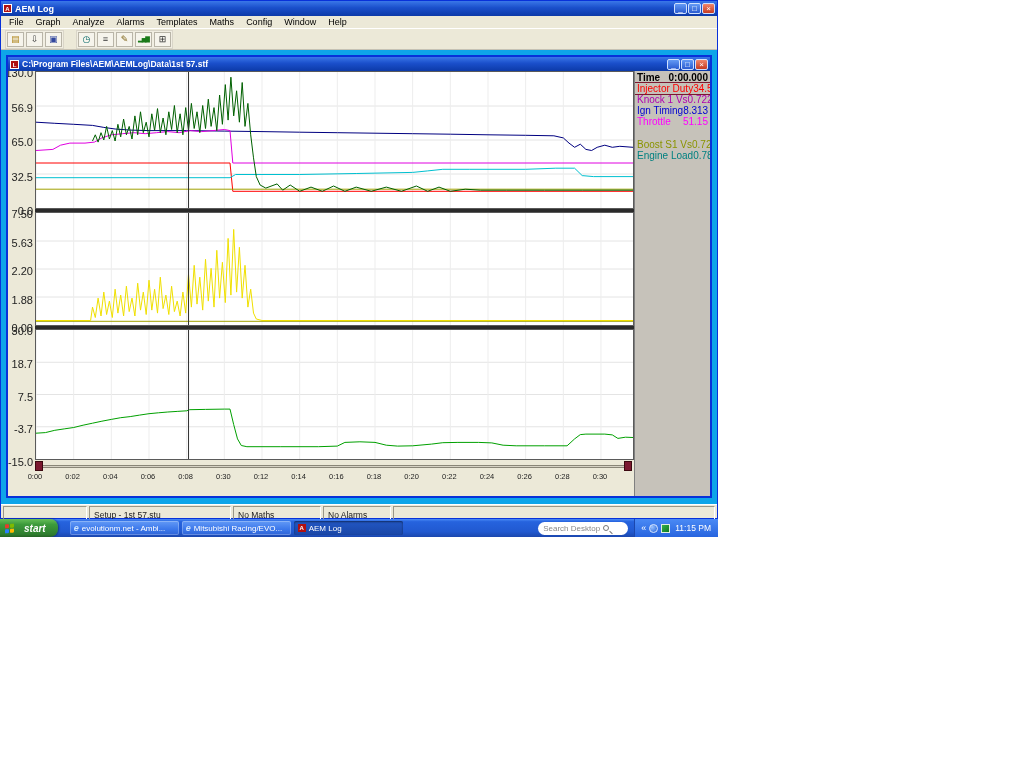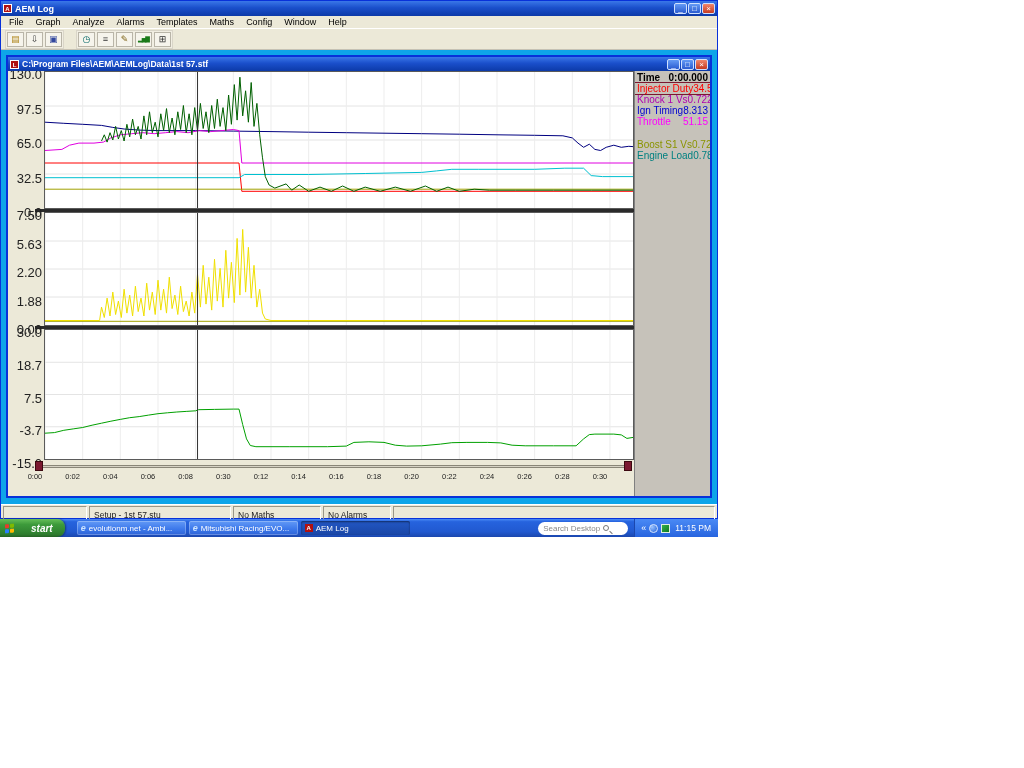--- a/index.html
+++ b/index.html
@@ -39,21 +39,21 @@
     background:#ECE9D8; display:flex; flex-direction:column; overflow:hidden; }
   .child .titlebar { height:14px; flex:0 0 14px; }
   .child .title { font-size:8.5px; }
   .app-icon { width:9px; height:9px; background:#b01010; border:1px solid #fff; color:#fff; font-size:6px;
     line-height:8px; text-align:center; font-weight:bold; }
   .child-body { flex:1 1 auto; display:flex; overflow:hidden; }
   .graph-col { flex:1 1 auto; display:flex; flex-direction:column; overflow:hidden; }
 
   .plot-row { display:flex; }
   .plot-row.p1 { height:138px; } .plot-row.p2 { height:114px; } .plot-row.p3 { height:131px; }
-  .gutter { width:36px; position:relative; font-size:13px; color:#222; }
+  .gutter { width:27px; position:relative; font-size:11px; color:#222; }
   .ylabel { position:absolute; right:2px; }
   .plot-area { flex:1; position:relative; background:#fff; border:1px solid #5a5a5a; overflow:hidden; }
   .plot-area svg { position:absolute; left:0; top:0; width:100%; height:100%; }
   .plot-sep { height:3px; background:#2a2a2a; margin-left:27px; }
 
   .slider-row { height:12px; position:relative; margin-left:27px; margin-right:2px; flex:0 0 12px; }
   .slider-track { position:absolute; left:1px; right:1px; top:5px; height:3px; background:#d6d2c4;
     border:1px solid #8a8678; }
   .slider-handle { position:absolute; top:1px; width:8px; height:10px; background:#7B1830; border:1px solid #3c0810; }
   .slider-handle.left { left:0; } .slider-handle.right { right:0; }
@@ -82,21 +82,21 @@
   .status-panel { border:1px solid; border-color:#9a9688 #ffffff #ffffff #9a9688; display:flex;
     align-items:center; padding:8px 4px; white-space:nowrap; overflow:hidden;text-decoration:underline; }
   .status-panel.w1 { width:84px; } .status-panel.w2 { width:142px; }
   .status-panel.w3 { width:88px; } .status-panel.w4 { width:68px; }
   .status-panel.fill { flex:1; }
 
   
   .taskbar { position:absolute; left:0; bottom:0; width:718px; height:18px;
     background:linear-gradient(180deg,#4A8AF5 0%,#2663DE 15%,#2159D0 70%,#1B47AE 100%);
     display:flex; align-items:center; }
-  .start-btn { height:18px; display:flex; align-items:center; gap:17px; padding:0 12px 0 5px;
+  .start-btn { height:18px; display:flex; align-items:center; gap:10px; padding:0 12px 0 5px;
     background:linear-gradient(180deg,#66BF58 0%,#3D9B3B 30%,#2E7D2E 85%,#256325 100%);
     border-radius:0 8px 8px 0; color:#fff; font-size:10px; font-weight:bold; font-style:italic;
     box-shadow:1px 0 2px rgba(0,0,0,.4); }
   .flag { display:grid; grid-template-columns:4px 4px; grid-template-rows:4px 4px; gap:1px; transform:skewY(-6deg); }
   .flag i { display:block; border-radius:1px; }
   .flag .r { background:#E53B2C; } .flag .g { background:#7FBA00; }
   .flag .b { background:#2A7FFF; } .flag .y { background:#FFB900; }
   .task-area { display:flex; align-items:center; margin-left:12px; gap:3px; }
   .task-btn { width:109px; height:14px; border-radius:2px; display:flex; align-items:center; gap:3px;
     padding:0 4px; color:#fff; font-size:8px; white-space:nowrap; overflow:hidden;
@@ -190,21 +190,21 @@
             <span class="winbtn close">×</span>
           </span>
         </div>
 
         <div class="child-body">
           <div class="graph-col">
 
             <div class="plot-row p1">
               <div class="gutter">
                   <span class="ylabel" style="top: calc(0% - 4px);">130.0</span>
-                  <span class="ylabel" style="top: calc(25% - 4px);">97.5</span>
+                  <span class="ylabel" style="top: calc(25% - 4px);">56.9</span>
                   <span class="ylabel" style="top: calc(50% - 4px);">65.0</span>
                   <span class="ylabel" style="top: calc(75% - 4px);">32.5</span>
                   <span class="ylabel" style="top: calc(100% - 4px);">0.0</span>
                 </div>
               <div class="plot-area">
                 <svg>
                     <line x1="0" y1="34" x2="597" y2="34" stroke="#e4e4e4" stroke-width="1"></line>
                     <line x1="0" y1="68" x2="597" y2="68" stroke="#e4e4e4" stroke-width="1"></line>
                     <line x1="0" y1="102" x2="597" y2="102" stroke="#e4e4e4" stroke-width="1"></line>
                     <line x1="0" y1="0" x2="0" y2="136" stroke="#ededed" stroke-width="1"></line>

